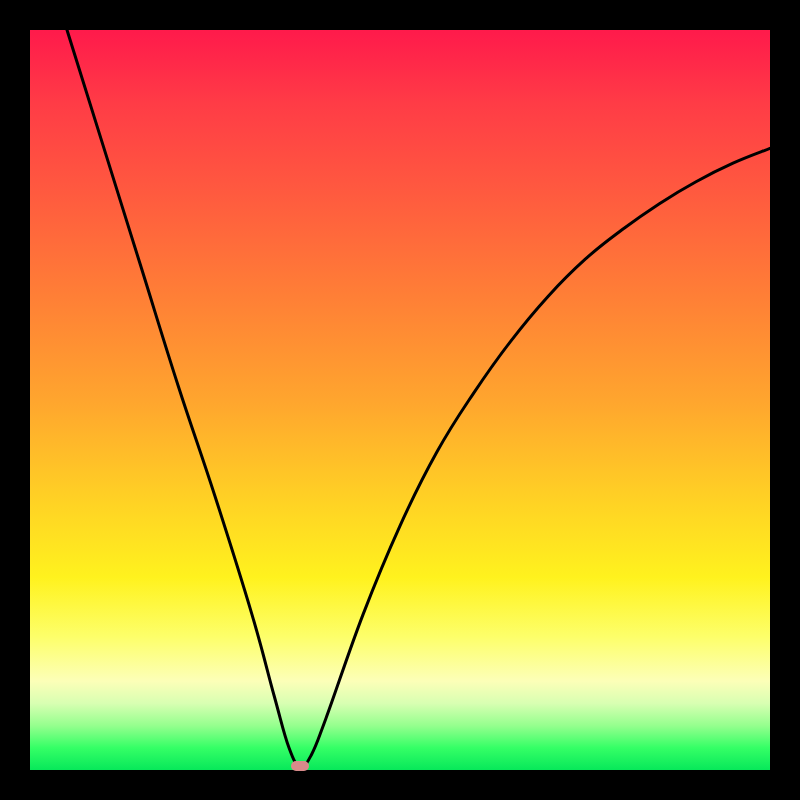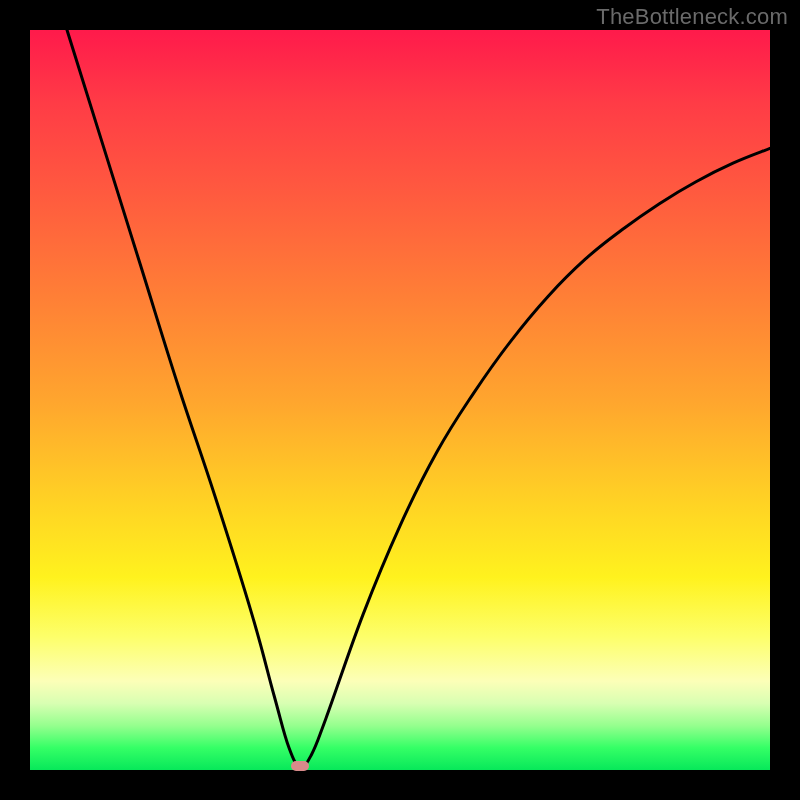--- a/index.html
+++ b/index.html
@@ -65,20 +65,19 @@
     width: 18px;
     height: 10px;
     border-radius: 5px;
     background: #d88a8a;
   }
 </style>
 </head>
 <body>
 
 <div class="frame">
-  <div class="watermark">TheBottleneck.com</div>
   <div class="plot">
     <svg class="curve" viewBox="0 0 740 740">
       <path fill="none" stroke="#000" stroke-width="3" stroke-linecap="round" d="M 37.0 0.0 C 44.4 23.7, 59.2 71.0, 74.0 118.4 C 88.8 165.8, 96.2 189.4, 111.0 236.8 C 125.8 284.2, 133.2 309.3, 148.0 355.2 C 162.8 401.1, 170.2 420.3, 185.0 466.2 C 199.8 512.1, 210.2 544.6, 222.0 584.6 C 233.8 624.6, 236.8 639.4, 244.2 666.0 C 251.6 692.6, 253.8 703.7, 259.0 717.8 C 264.2 731.9, 265.7 734.8, 270.1 736.3 C 274.5 737.8, 276.0 734.8, 281.2 725.2 C 286.4 715.6, 285.6 716.3, 296.0 688.2 C 306.4 660.1, 318.2 623.1, 333.0 584.6 C 347.8 546.1, 355.2 528.4, 370.0 495.8 C 384.8 463.2, 392.2 448.4, 407.0 421.8 C 421.8 395.2, 429.2 384.8, 444.0 362.6 C 458.8 340.4, 466.2 330.0, 481.0 310.8 C 495.8 291.6, 503.2 282.7, 518.0 266.4 C 532.8 250.1, 540.2 242.7, 555.0 229.4 C 569.8 216.1, 577.2 210.9, 592.0 199.8 C 606.8 188.7, 614.2 183.5, 629.0 173.9 C 643.8 164.3, 651.2 159.8, 666.0 151.7 C 680.8 143.6, 688.2 139.9, 703.0 133.2 C 717.8 126.5, 732.6 121.4, 740.0 118.4"></path>
     </svg>
     <div class="marker" style="left: 261.1px; top: 731.3px;"></div>
   </div>
 </div>
 
 </body></html>

